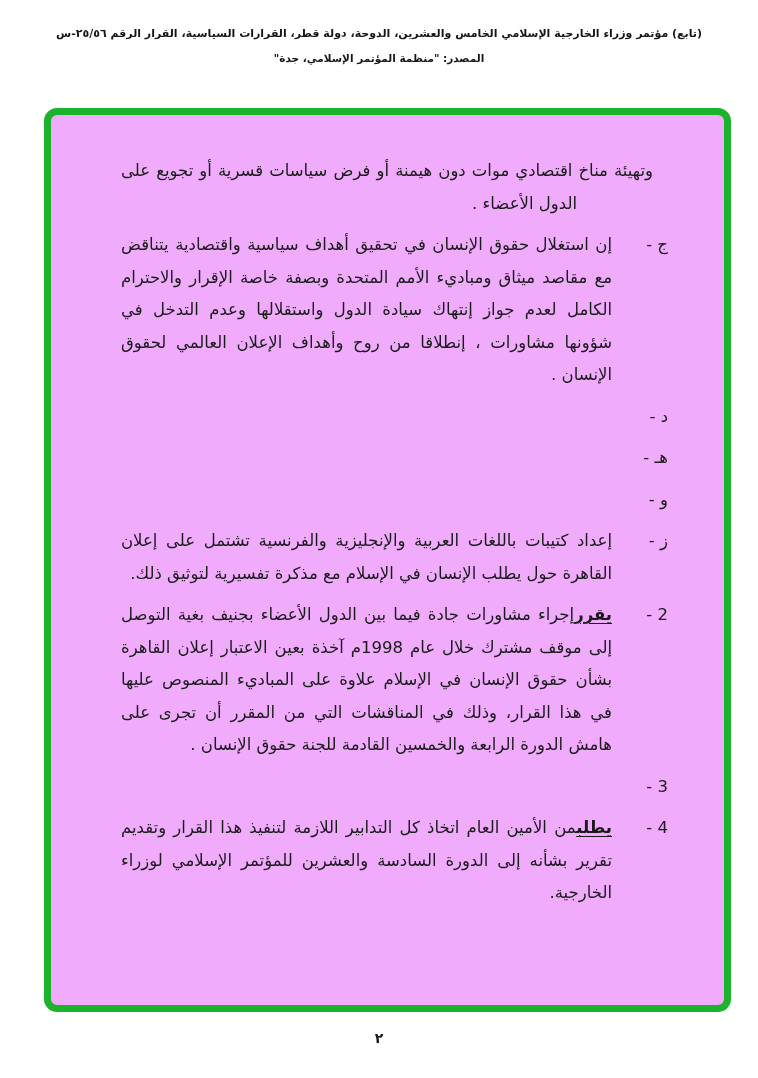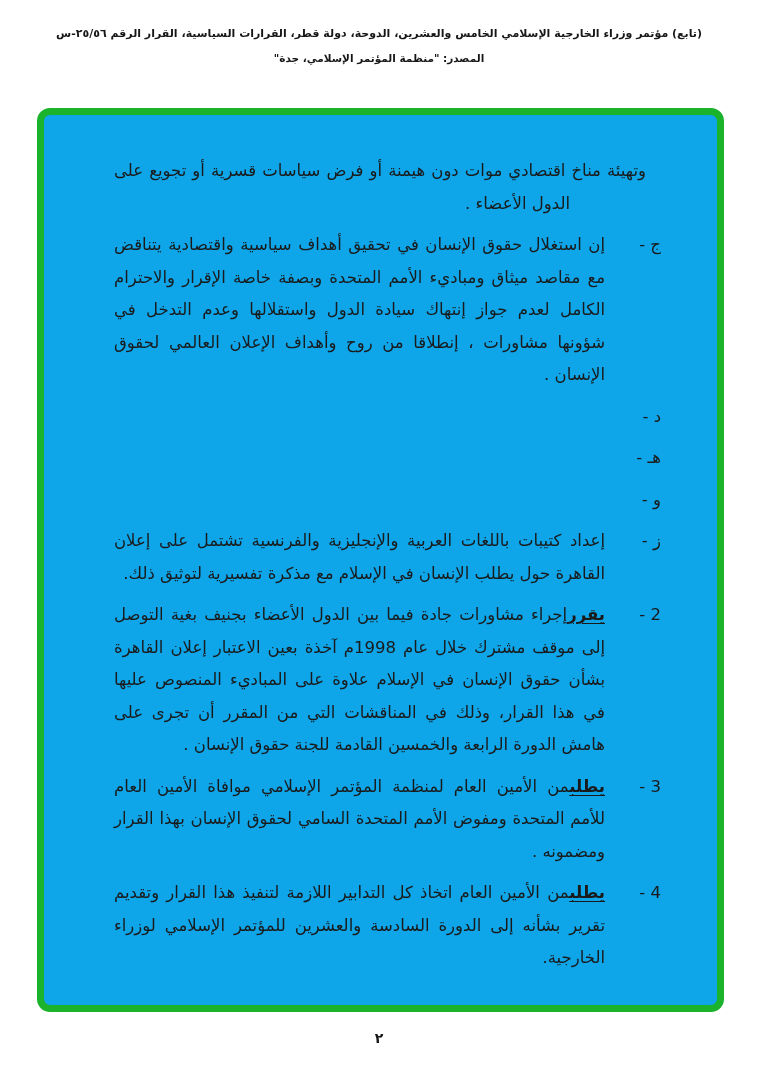--- a/index.html
+++ b/index.html
@@ -8,22 +8,22 @@
     font-family:"DejaVu Sans",sans-serif;color:#161616;overflow:hidden;
   }
   
   .page-header{
     position:absolute;top:24px;left:0;width:758px;text-align:center;direction:rtl;
   }
   .hdr1{font-size:11px;font-weight:bold;line-height:20px;white-space:nowrap;}
   .hdr2{font-size:10.5px;font-weight:bold;line-height:18px;margin-top:5px;}
   
   .frame{
-    position:absolute;left:37px;top:108px;width:687px;height:904px;
-    box-sizing:border-box;border:7px solid #1ab32b;border-radius:13px;background:#0ea5e9;padding-left:10px;
+    position:absolute;left:44px;top:108px;width:687px;height:904px;
+    box-sizing:border-box;border:7px solid #1ab32b;border-radius:13px;background:#f0abfc;padding-left:10px;
   }
   .content{
     direction:rtl;text-align:justify;
     padding:40px 56px 0 60px;
     font-size:16.5px;line-height:32.5px;color:#1a1a1a;
   }
   .cont-para{
     margin:0 15px 9px 0;
     padding-right:76px;text-indent:-76px; 
   }
@@ -72,21 +72,20 @@
       <span class="cbody">إعداد كتيبات باللغات العربية والإنجليزية والفرنسية تشتمل على إعلان القاهرة حول يطلب الإنسان في الإسلام مع مذكرة تفسيرية لتوثيق  ذلك.</span>
     </div>
 
     <div class="clause">
       <span class="marker">2 -</span>
       <span class="cbody"><b class="lead">يقرر</b><span>إجراء مشاورات جادة فيما بين الدول الأعضاء بجنيف بغية التوصل إلى موقف مشترك خلال عام 1998م آخذة بعين الاعتبار إعلان القاهرة بشأن حقوق  الإنسان في الإسلام علاوة على المباديء المنصوص عليها في هذا القرار، وذلك في المناقشات التي من المقرر أن تجرى على هامش الدورة الرابعة والخمسين القادمة للجنة حقوق الإنسان .</span></span>
     </div>
 
     <div class="clause">
       <span class="marker">3 -</span>
-      <span class="cbody"><b class="lead">يطلب</b><span>من  الأمين العام لمنظمة المؤتمر الإسلامي موافاة الأمين العام للأمم المتحدة ومفوض الأمم المتحدة السامي لحقوق الإنسان بهذا القرار ومضمونه .</span></span>
     </div>
 
     <div class="clause">
       <span class="marker">4 -</span>
       <span class="cbody"><b class="lead">يطلب</b><span>من الأمين العام اتخاذ كل التدابير اللازمة  لتنفيذ هذا القرار وتقديم تقرير بشأنه إلى الدورة السادسة والعشرين للمؤتمر الإسلامي لوزراء الخارجية.</span></span>
     </div>
 
   </div>
 </div>
 

